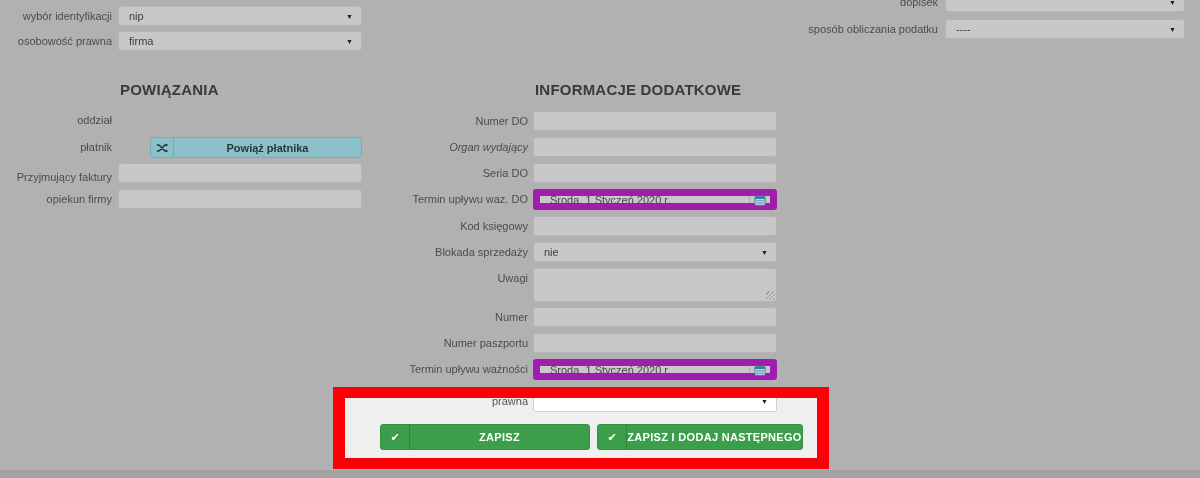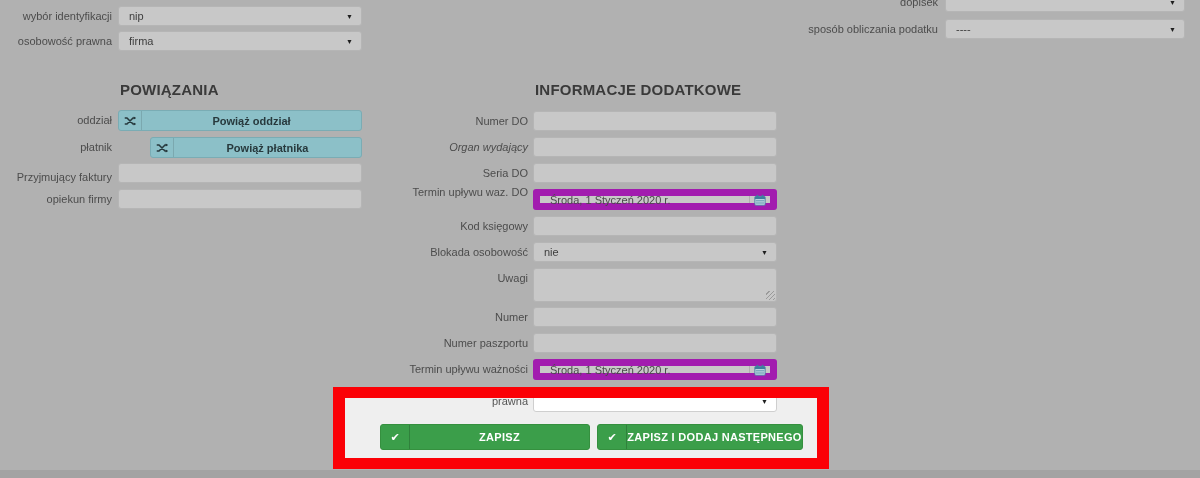--- a/index.html
+++ b/index.html
@@ -119,31 +119,20 @@
   <div class="ctl" style="left:945px;top:19px;width:240px;height:20px;">
     <div class="sel">
         <span>----</span>
         <span class="arrow">▼</span>
       </div>
   </div>
 
   <div class="section-title" style="left:120px;top:81px;">POWIĄZANIA</div>
 
   <div class="row-label" style="left:0;top:110px;width:112px;line-height:21px;">oddział</div>
-  <div class="ctl" style="left:118px;top:110px;width:244px;height:21px;">
-    <div class="teal-btn">
-      <span class="icon-seg">
-        <svg width="12" height="10" viewBox="0 0 16 12">
-            <path d="M1 2h3l8 8h3M1 10h3l8-8h3" stroke="#27393d" stroke-width="2" fill="none"></path>
-            <path d="M13 0l3 2-3 2zM13 8l3 2-3 2z" fill="#27393d"></path>
-          </svg>
-      </span>
-      <span class="btn-text">Powiąż oddział</span>
-    </div>
-  </div>
 
   <div class="row-label" style="left:0;top:137px;width:112px;line-height:21px;">płatnik</div>
   <div class="ctl" style="left:118px;top:137px;width:244px;height:21px;padding-left:32px;">
     <div class="teal-btn">
       <span class="icon-seg">
         <svg width="12" height="10" viewBox="0 0 16 12">
             <path d="M1 2h3l8 8h3M1 10h3l8-8h3" stroke="#27393d" stroke-width="2" fill="none"></path>
             <path d="M13 0l3 2-3 2zM13 8l3 2-3 2z" fill="#27393d"></path>
           </svg>
       </span>
@@ -171,21 +160,21 @@
   <div class="row-label" style="left:300px;top:137px;width:228px;font-style:italic;">Organ wydający</div>
   <div class="ctl" style="left:533px;top:137px;width:244px;height:20px;">
     <input class="text-input" value="" style="">
   </div>
 
   <div class="row-label" style="left:300px;top:163px;width:228px;">Seria DO</div>
   <div class="ctl" style="left:533px;top:163px;width:244px;height:20px;">
     <input class="text-input" value="" style="">
   </div>
 
-  <div class="row-label" style="left:300px;top:182px;width:228px;">Termin upływu waz. DO</div>
+  <div class="row-label" style="left:300px;top:189px;width:228px;">Termin upływu waz. DO</div>
   <div class="ctl" style="left:533px;top:189px;width:244px;height:21px;">
     <div class="date-field">
       <span class="date-text">Środa, 1 Styczeń 2020 r.</span>
       <span class="cal-seg">
         <svg width="12" height="12" viewBox="0 0 14 14">
             <rect x="1" y="3" width="12" height="10" rx="1" fill="#cfe3ea" stroke="#3e7f9e"></rect>
             <rect x="1" y="3" width="12" height="3" fill="#3e7f9e"></rect>
             <rect x="3" y="1" width="2" height="3" fill="#3e7f9e"></rect>
             <rect x="9" y="1" width="2" height="3" fill="#3e7f9e"></rect>
             <line x1="2" y1="8" x2="12" y2="8" stroke="#3e7f9e"></line>
@@ -193,21 +182,21 @@
           </svg>
       </span>
     </div>
   </div>
 
   <div class="row-label" style="left:300px;top:216px;width:228px;">Kod księgowy</div>
   <div class="ctl" style="left:533px;top:216px;width:244px;height:20px;">
     <input class="text-input" value="" style="">
   </div>
 
-  <div class="row-label" style="left:300px;top:242px;width:228px;">Blokada osobowość</div>
+  <div class="row-label" style="left:300px;top:242px;width:228px;">Blokada sprzedaży</div>
   <div class="ctl" style="left:533px;top:242px;width:244px;height:20px;">
     <div class="sel">
         <span>nie</span>
         <span class="arrow">▼</span>
       </div>
   </div>
 
   <div class="row-label" style="left:300px;top:268px;width:228px;">Uwagi</div>
   <div class="ctl" style="left:533px;top:268px;width:244px;height:34px;">
     <div class="uwagi-area">

